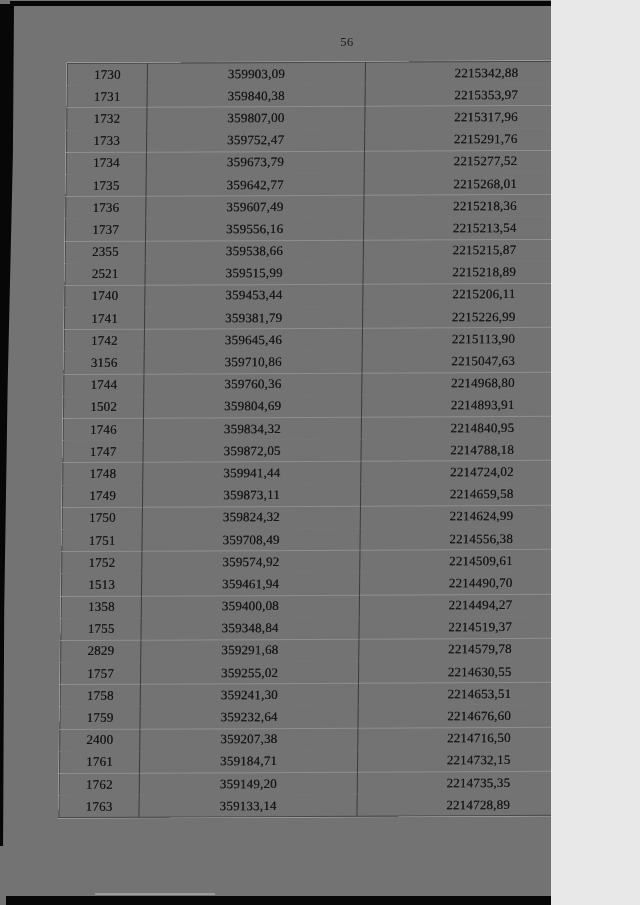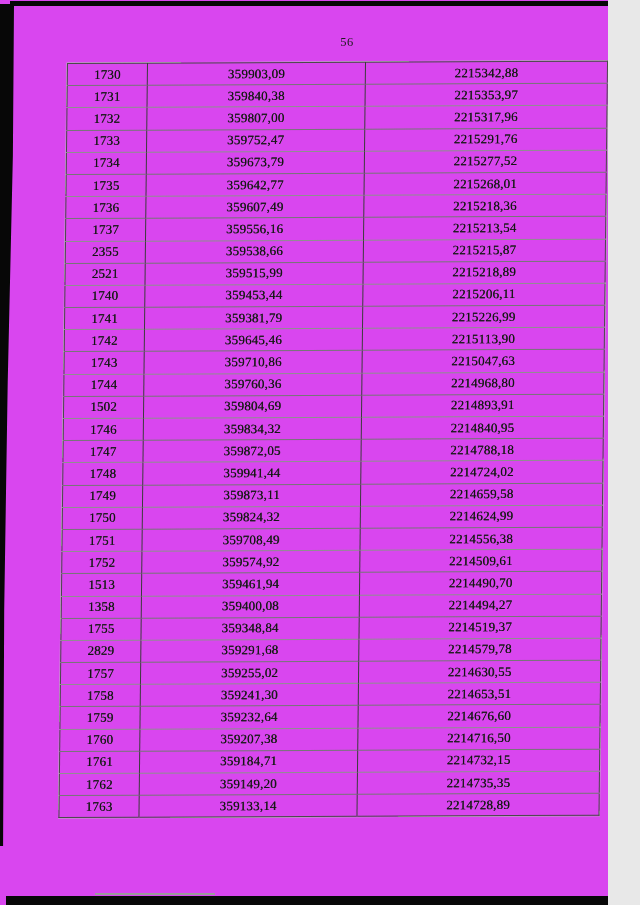--- a/index.html
+++ b/index.html
@@ -2,23 +2,23 @@
 <html><head>
 <meta charset="utf-8">
 <style>
   html, body {
     margin: 0;
     padding: 0;
     background: #e8e8e8;
   }
   .page {
     position: relative;
-    width: 608px;
+    width: 551px;
     height: 905px;
-    background: #d946ef;
+    background: #737373;
     overflow: hidden;
     font-family: "Liberation Serif", serif;
   }
   
   .artifact { position: absolute; background: #070707; }
   .top-edge {
     left: 10px; top: 1px; width: 630px; height: 5px;
     border-radius: 0 0 2px 2px;
   }
   .left-edge {
@@ -153,21 +153,21 @@
           <td>1741</td>
           <td>359381,79</td>
           <td>2215226,99</td>
         </tr>
         <tr>
           <td>1742</td>
           <td>359645,46</td>
           <td>2215113,90</td>
         </tr>
         <tr>
-          <td>1743</td>
+          <td>3156</td>
           <td>359710,86</td>
           <td>2215047,63</td>
         </tr>
         <tr>
           <td>1744</td>
           <td>359760,36</td>
           <td>2214968,80</td>
         </tr>
         <tr>
           <td>1502</td>
@@ -238,21 +238,21 @@
           <td>1758</td>
           <td>359241,30</td>
           <td>2214653,51</td>
         </tr>
         <tr>
           <td>1759</td>
           <td>359232,64</td>
           <td>2214676,60</td>
         </tr>
         <tr>
-          <td>1760</td>
+          <td>2400</td>
           <td>359207,38</td>
           <td>2214716,50</td>
         </tr>
         <tr>
           <td>1761</td>
           <td>359184,71</td>
           <td>2214732,15</td>
         </tr>
         <tr>
           <td>1762</td>

